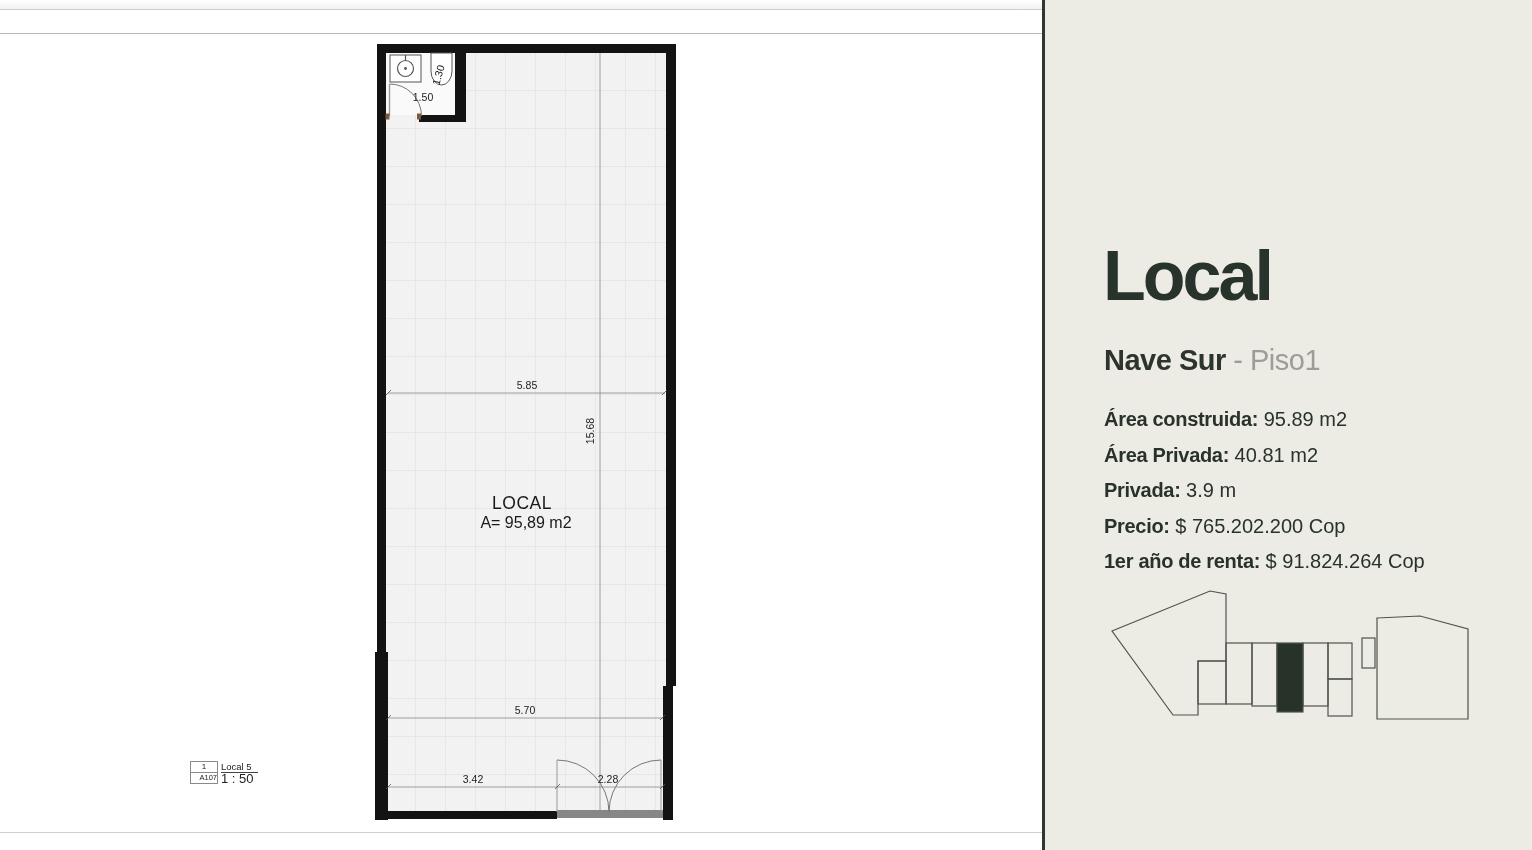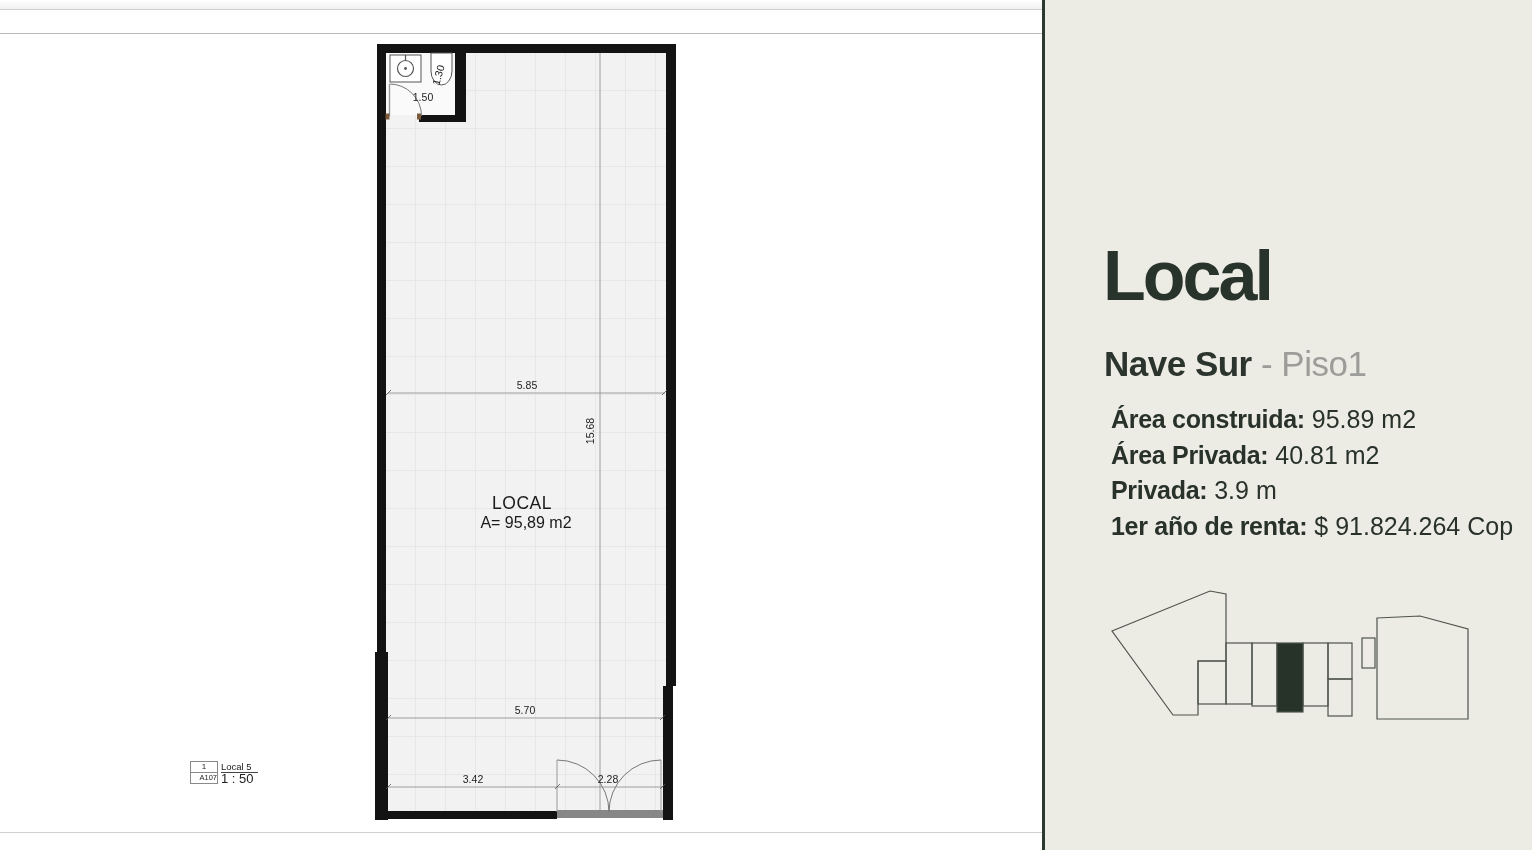--- a/index.html
+++ b/index.html
@@ -25,24 +25,24 @@
   .tb-sheet { width:26px; text-align:right; font-size:7.5px; line-height:10px; }
   .tb-right { margin-left:3px; }
   .tb-name { font-size:9.5px; line-height:11px; border-bottom:1.5px solid #444; padding-right:6px;text-align:right; }
   .tb-scale { font-size:13px; line-height:10px; padding-top:1px; }
 
   
   .panel { position:absolute; left:1042px; top:0; width:490px; height:850px;
            background:#edece4; border-left:3px solid #2c392f; }
   .panel-title { position:absolute; left:58px; top:236px; font-size:70px; font-weight:bold;
                  letter-spacing:-3px; color:#28332c; }
-  .panel-subtitle { position:absolute; left:59px; top:344px; font-size:35px; letter-spacing:-0.5px; }
+  .panel-subtitle { position:absolute; left:59px; top:344px; font-size:29px; letter-spacing:-0.5px; }
   .panel-subtitle .sub-main { color:#2b352d; font-weight:600; }
   .panel-subtitle .sub-sec { color:#9c9c99; font-weight:400; }
-  .details { position:absolute; left:66px; top:402px; font-size:25px; line-height:35.5px; color:#28322b; }
+  .details { position:absolute; left:59px; top:402px; font-size:20px; line-height:35.5px; color:#28322b; }
   .details .lbl { font-weight:bold; letter-spacing:-0.3px; }
   .details .val { font-weight:400; }
   .minimap { position:absolute; left:60px; top:586px; }
 </style>
 </head>
 <body>
 
 <div id="stage">
 
   <div class="chrome-top"></div>
@@ -135,20 +135,21 @@
   <div class="panel">
     <div class="panel-title">Local</div>
     <div class="panel-subtitle">
       <span class="sub-main">Nave Sur </span><span class="sub-sec">- Piso1</span>
     </div>
 
     <div class="details">
       <div><span class="lbl">Área construida:</span><span class="val"> 95.89 m2</span></div>
       <div><span class="lbl">Área Privada:</span><span class="val"> 40.81 m2</span></div>
       <div><span class="lbl">Privada:</span><span class="val"> 3.9 m</span></div>
+      <div><span class="lbl">Precio:</span><span class="val"> $ 765.202.200 Cop</span></div>
       <div><span class="lbl">1er año de renta:</span><span class="val"> $ 91.824.264 Cop</span></div>
     </div>
 
     <svg class="minimap" width="380" height="150" viewBox="0 0 380 150">
       <g fill="none" stroke="#4e544b" stroke-width="1.2">
         <polygon points="7,45 105,5 121,8 121,75 93,75 93,129 68,129"></polygon>
         <rect x="93" y="75" width="28" height="43"></rect>
         <rect x="121" y="57" width="26" height="61"></rect>
         <rect x="147" y="57" width="25" height="63"></rect>
         <rect x="198" y="57" width="25" height="63"></rect>

